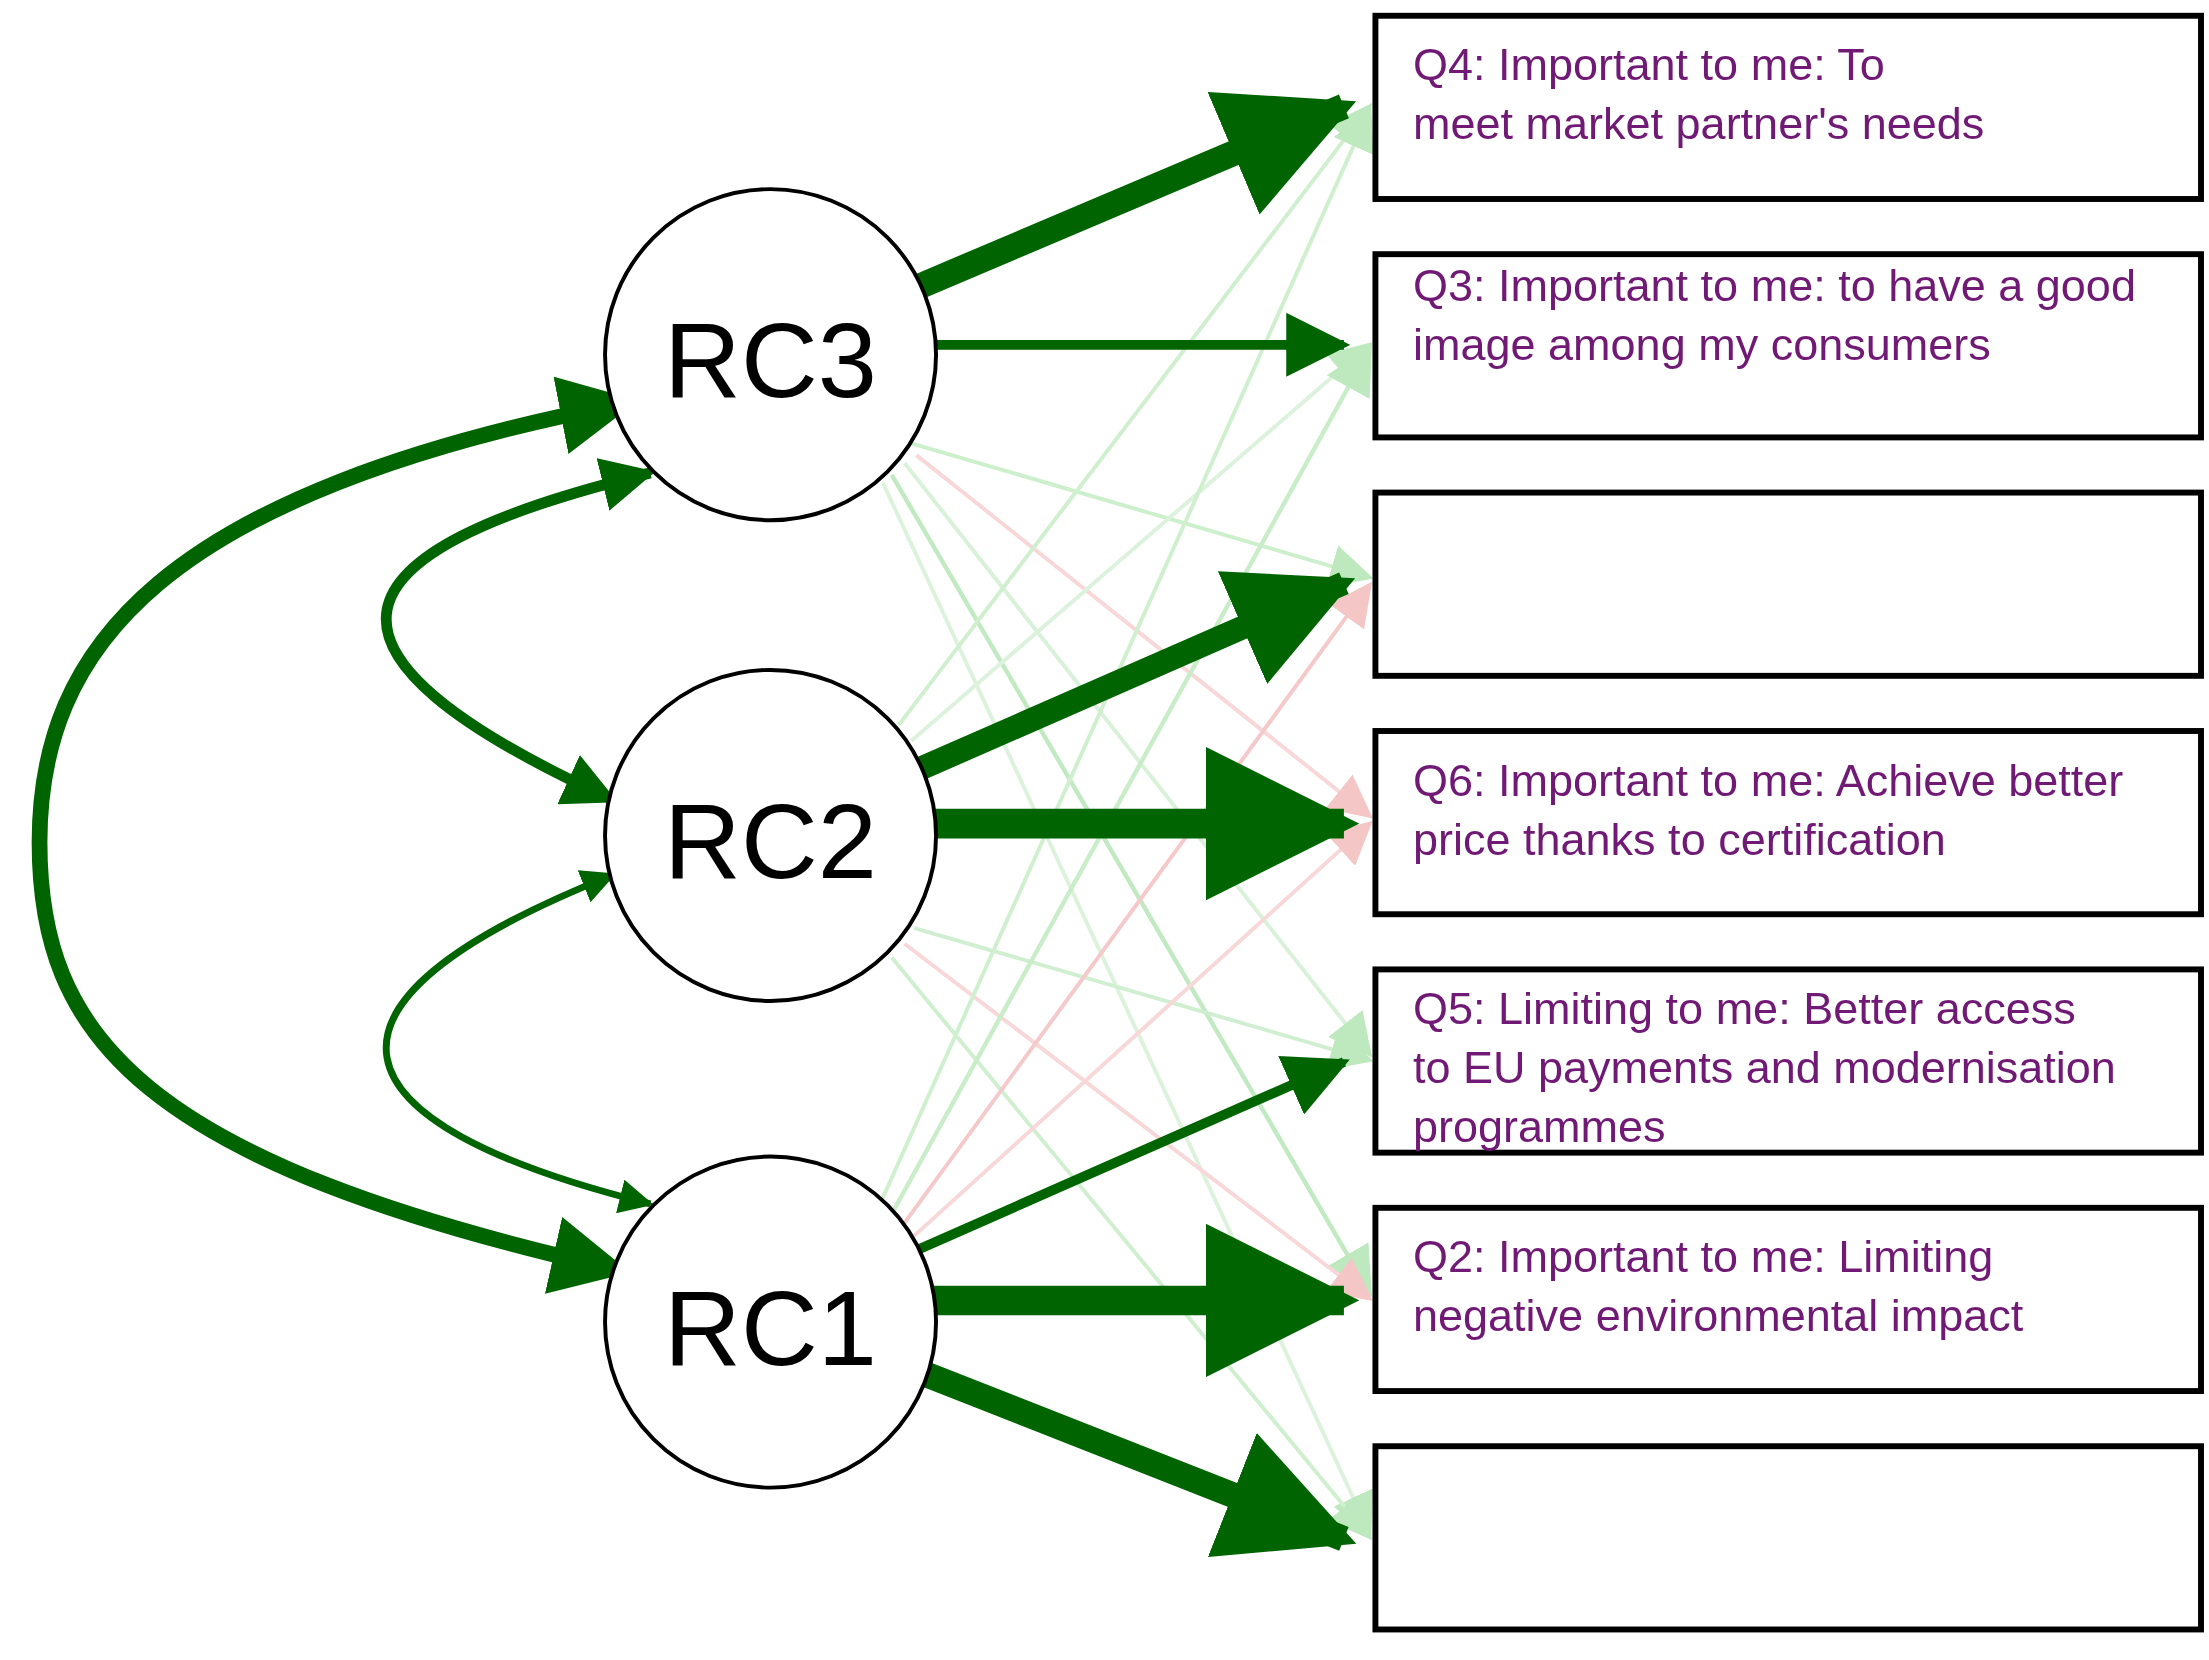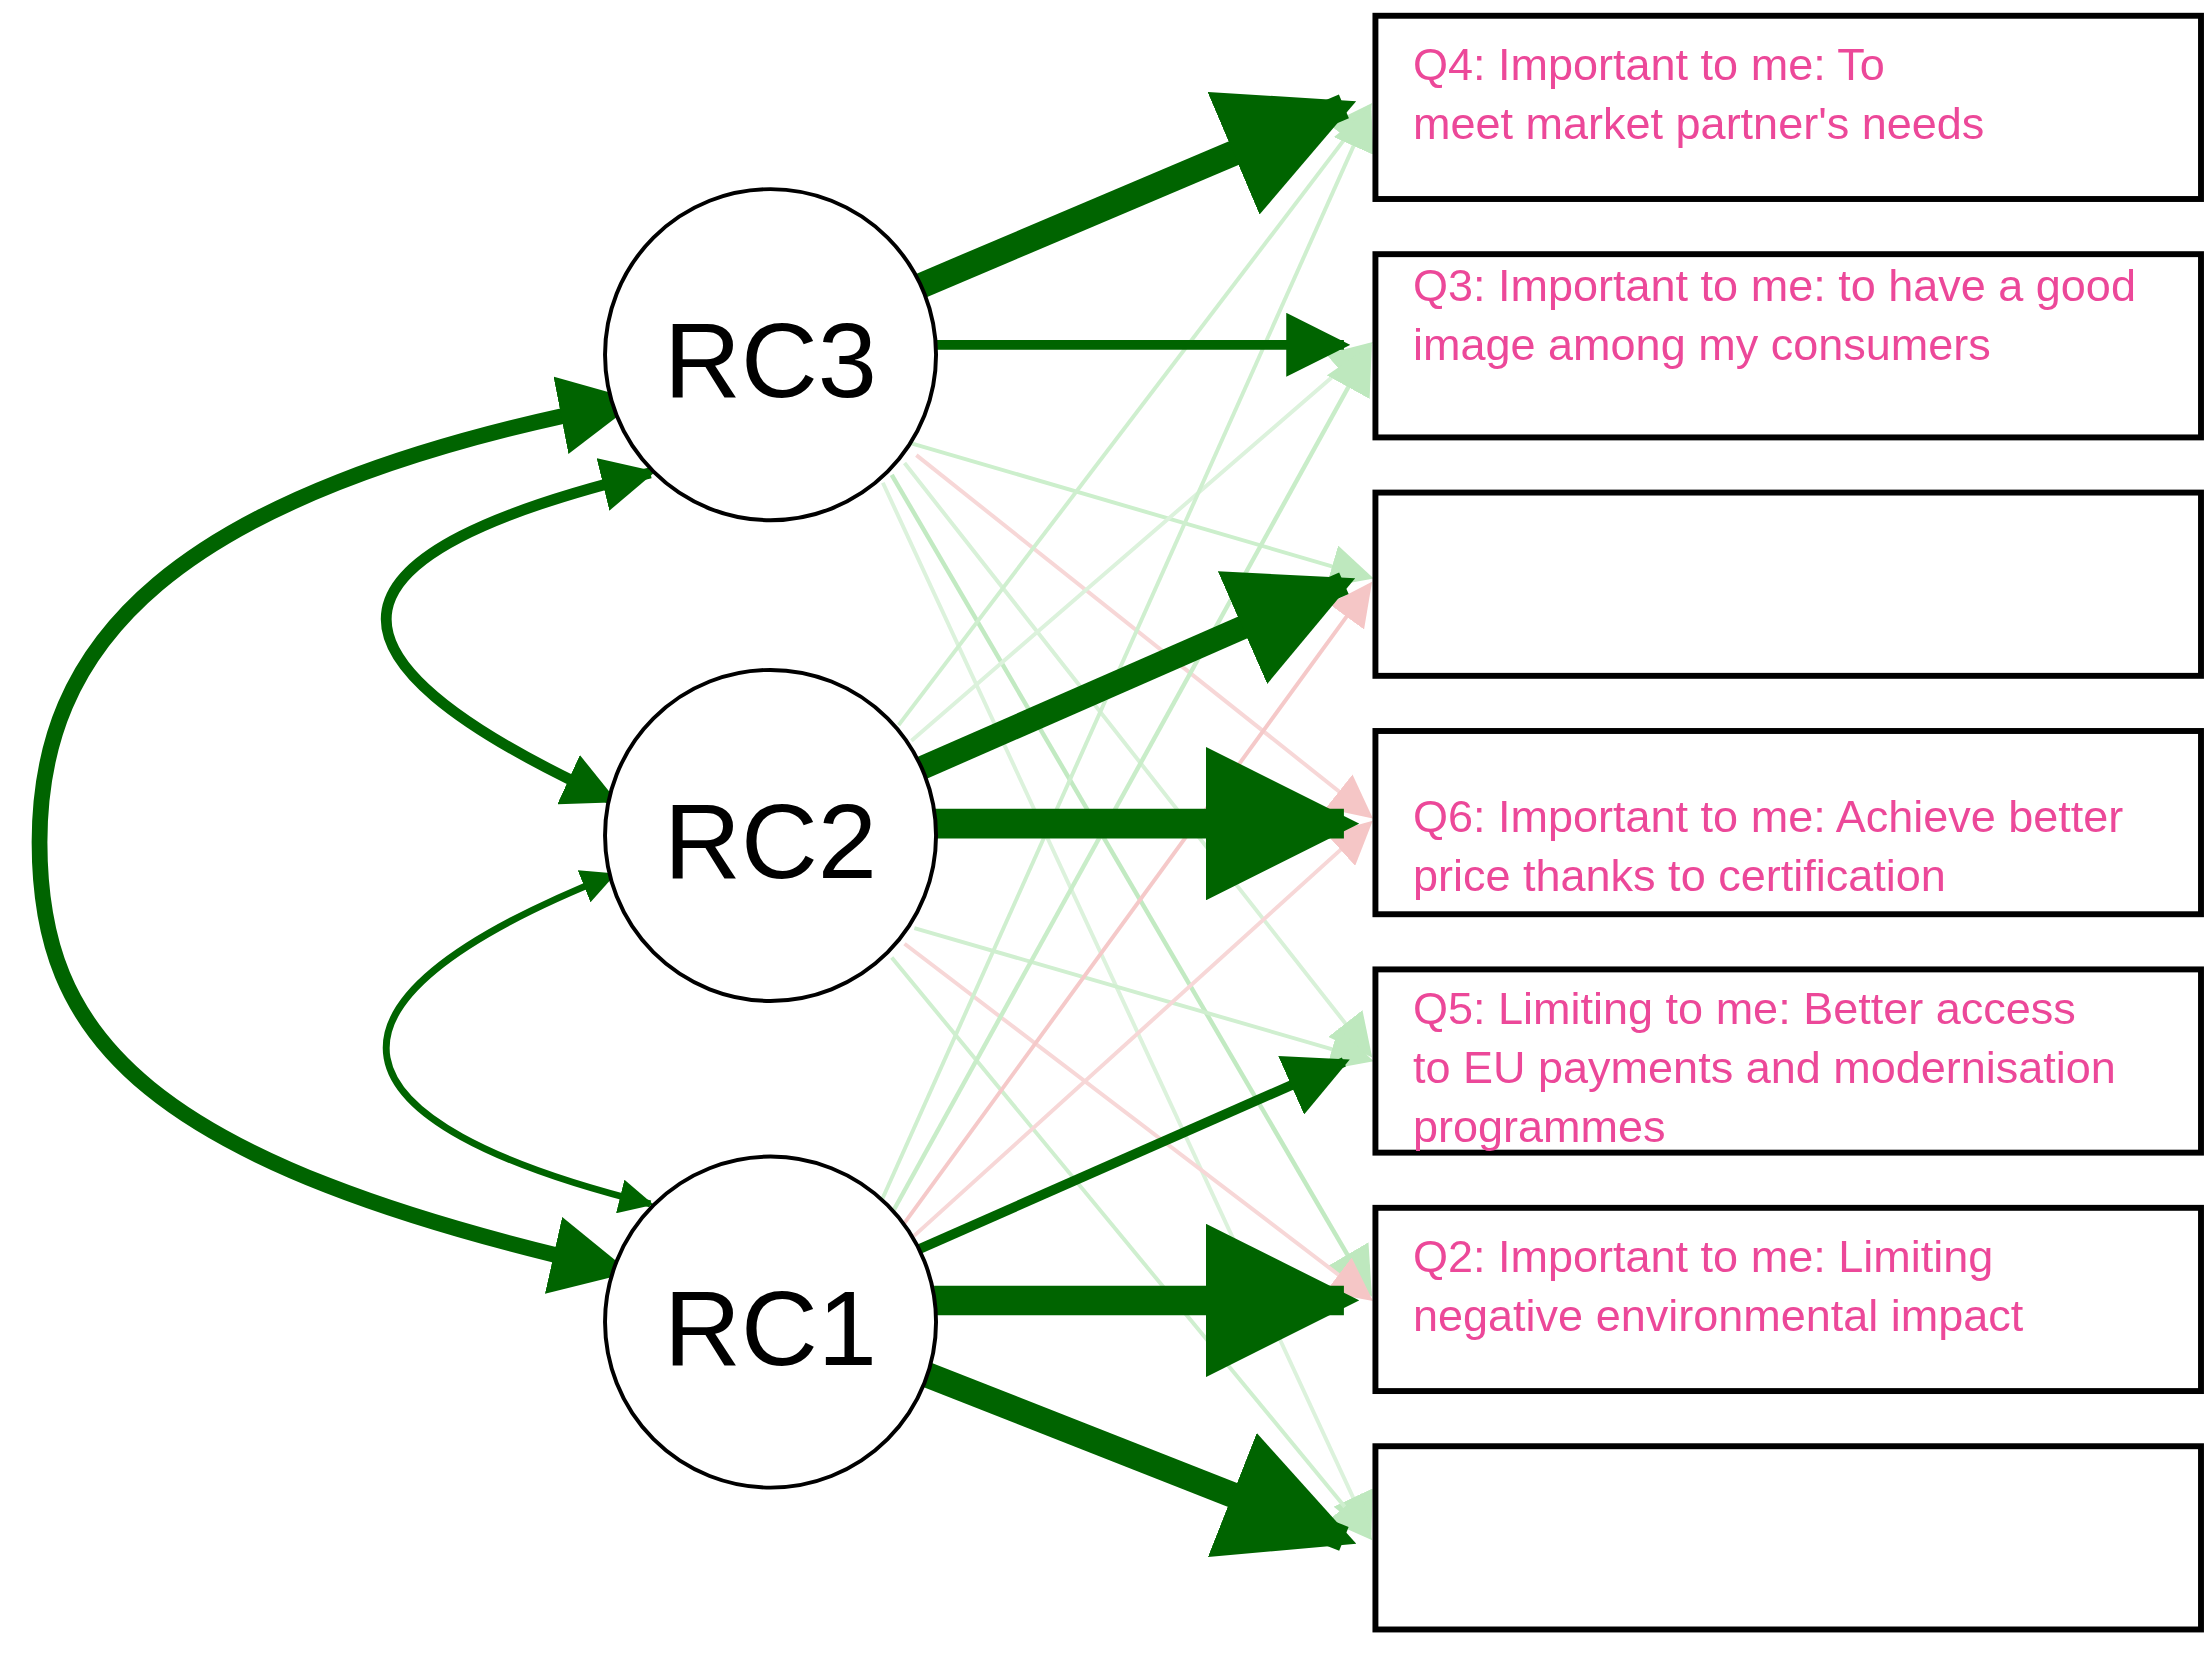--- a/index.html
+++ b/index.html
@@ -12,21 +12,21 @@
     font-size:108px;
     fill:#000000;
     text-anchor:middle;
     dominant-baseline:central;
   }
   .item-text{
     position:absolute;
     font-family:"Liberation Sans","DejaVu Sans",sans-serif;
     font-size:45px;
     line-height:59px;
-    color:#ec4899;
+    color:#701a75;
     white-space:pre-line;
     padding:0;
     margin:0;
     pointer-events:none;
   }
   .box-rect{fill:#ffffff;stroke:#000000;stroke-width:6;}
   .node-circle{fill:#ffffff;stroke:#000000;stroke-width:4;}
 </style>
 </head>
 <body>
@@ -122,21 +122,21 @@
       <rect class="box-rect" x="1396" y="984" width="838" height="186"></rect>
       <rect class="box-rect" x="1396" y="1226" width="838" height="186"></rect>
       <rect class="box-rect" x="1396" y="1468" width="838" height="186"></rect>
     </g>
   </svg>
 
   <div class="item-text" style="left:1413px; top:35px; width:778px;">Q4: Important to me: To
 meet market partner's needs</div>
   <div class="item-text" style="left:1413px; top:256px; width:778px;">Q3: Important to me: to have a good
 image among my consumers</div>
-  <div class="item-text" style="left:1413px; top:751px; width:778px;margin-top:36px;">Q6: Important to me: Achieve better
+  <div class="item-text" style="left:1413px; top:751px; width:778px;">Q6: Important to me: Achieve better
 price thanks to certification</div>
   <div class="item-text" style="left:1413px; top:979px; width:778px;">Q5: Limiting to me: Better access
 to EU payments and modernisation
 programmes</div>
   <div class="item-text" style="left:1413px; top:1227px; width:778px;">Q2: Important to me: Limiting
 negative environmental impact</div>
 
 </div>
 
 

